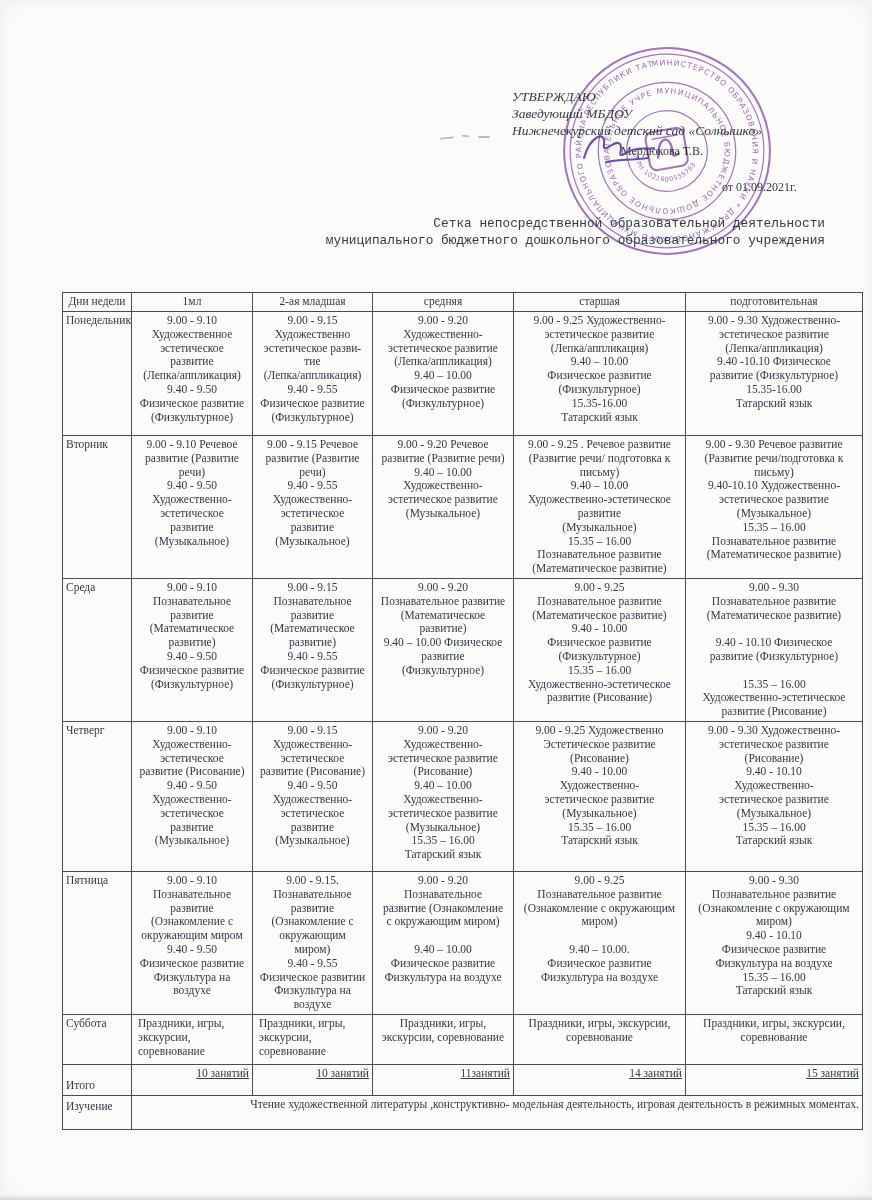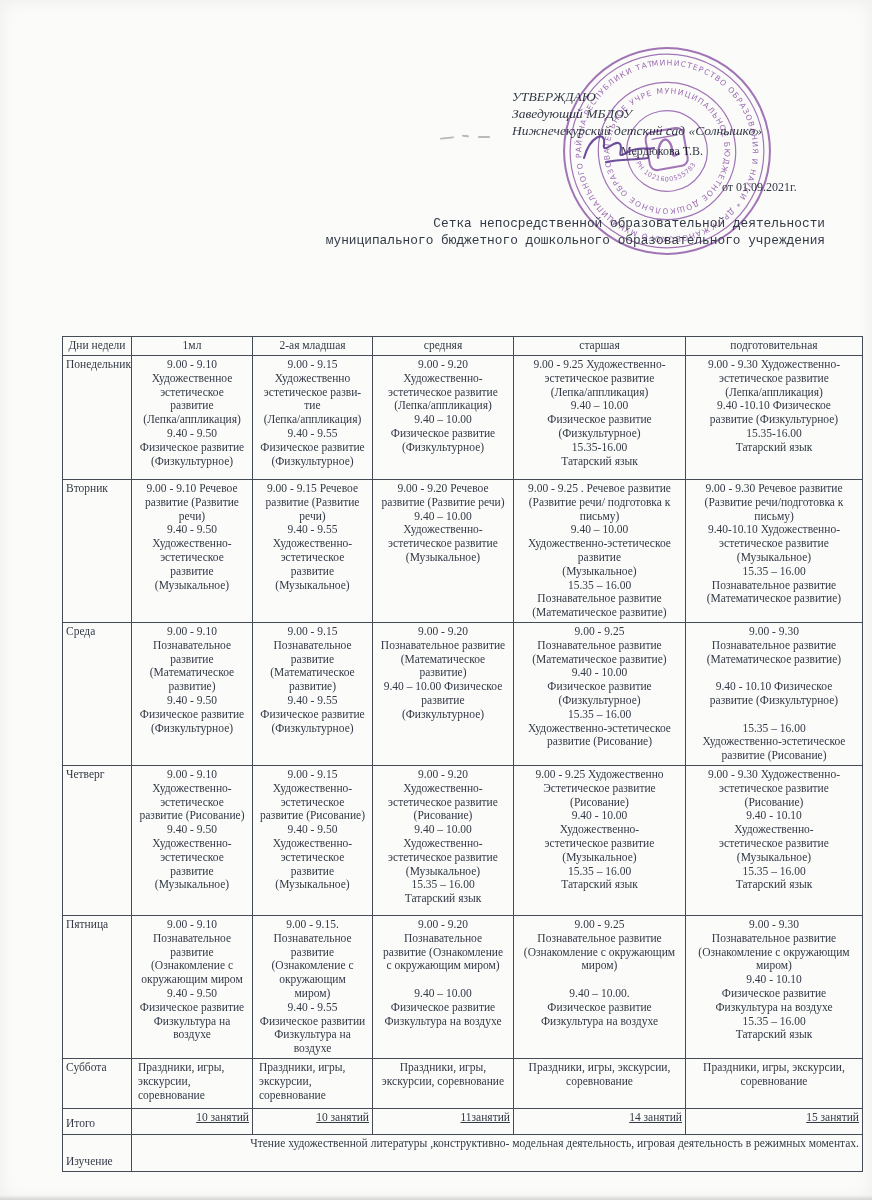--- a/index.html
+++ b/index.html
@@ -27,21 +27,21 @@
   .stamp circle,.stamp rect,.stamp path.ink{fill:none;stroke:#9058ab;}
   .stamp text{fill:#8a4fa6;font-family:"DejaVu Sans",sans-serif;}
   .stamp .ring{font-size:7.6px;letter-spacing:1.1px;}
   .stamp .small{font-size:6.4px;letter-spacing:.6px;}
   .signature{position:absolute;left:576px;top:128px;width:118px;height:46px;}
   .signature path{fill:none;stroke:#5f3b91;stroke-width:2.1;stroke-linecap:round;opacity:.9;}
   
   .doc-title{position:absolute;left:25px;top:216px;width:800px;text-align:right;
     font-size:12.8px;line-height:16.5px;font-family:Liberation Mono, monospace;}
   
-  .tbl-wrap{position:absolute;left:62px;top:292px;width:800px;margin-top:44px;}
+  .tbl-wrap{position:absolute;left:62px;top:292px;width:800px;}
   table.sched{border-collapse:collapse;table-layout:fixed;width:800px;
     font-size:11.5px;line-height:13.8px;}
   table.sched td,table.sched th{border:1px solid #464c56;vertical-align:top;
     padding:2px 3px;font-weight:normal;overflow:hidden;}
   th.hdr{height:14px;text-align:center;padding:1px 2px;}
   td.day{text-align:left;padding:8px 2px 2px 5px;}
   td.cell{text-align:center;white-space:pre-line;}
   td.cell.left{text-align:left;padding-left:6px;}
   td.val{text-align:right;padding-left:6px;text-decoration:underline;}
   td.note{text-align:right;padding:4px 4px 4px 32px;}
@@ -352,28 +352,28 @@
 экскурсии,
 соревнование</td>
         <td class="cell">Праздники, игры,
 экскурсии, соревнование</td>
         <td class="cell">Праздники, игры, экскурсии,
 соревнование</td>
         <td class="cell">Праздники, игры, экскурсии,
 соревнование</td>
       </tr>
       <tr class="r-sum">
-        <td class="day" style="padding-top:8px">Итого</td>
+        <td class="day" style="padding-top:14px">Итого</td>
         <td class="val">10 занятий</td>
         <td class="val">10 занятий</td>
         <td class="val">11занятий</td>
         <td class="val">14 занятий</td>
         <td class="val">15 занятий</td>
       </tr>
       <tr class="r-note">
-        <td class="day" style="padding-top:20px">Изучение</td>
+        <td class="day" style="padding-top:4px">Изучение</td>
         <td class="note" colspan="5">Чтение художественной литературы ,конструктивно- модельная деятельность, игровая деятельность в режимных моментах.</td>
       </tr>
     </tbody>
       </table>
   </div>
 
 </div>
 
 </body></html>

